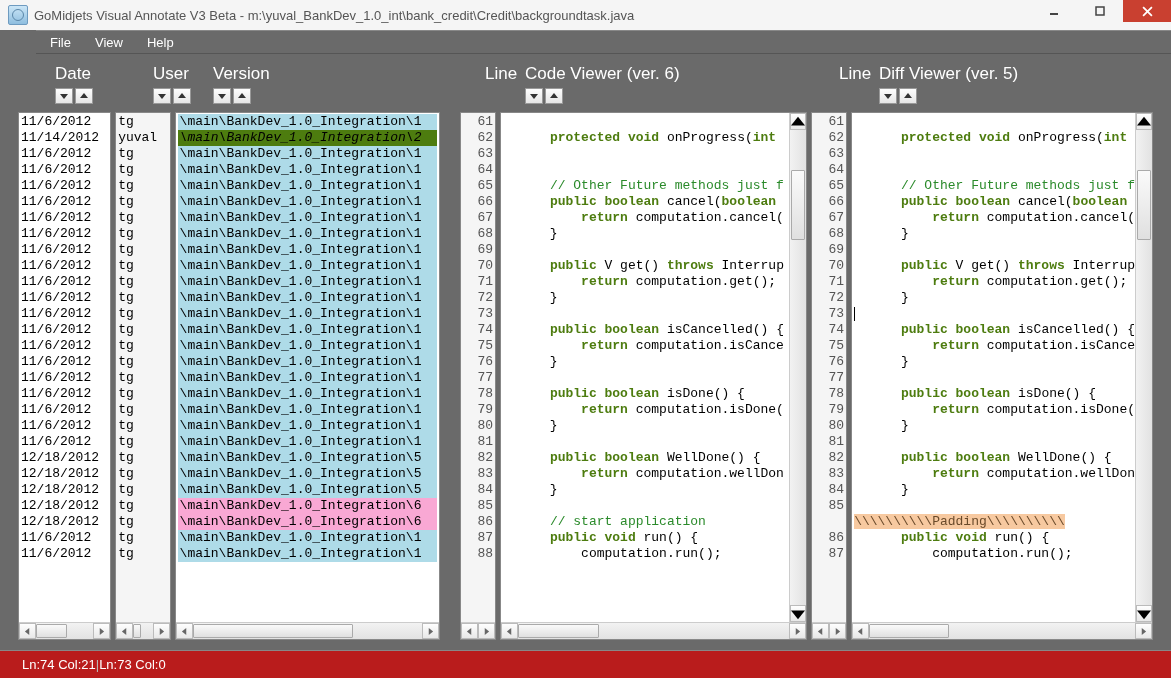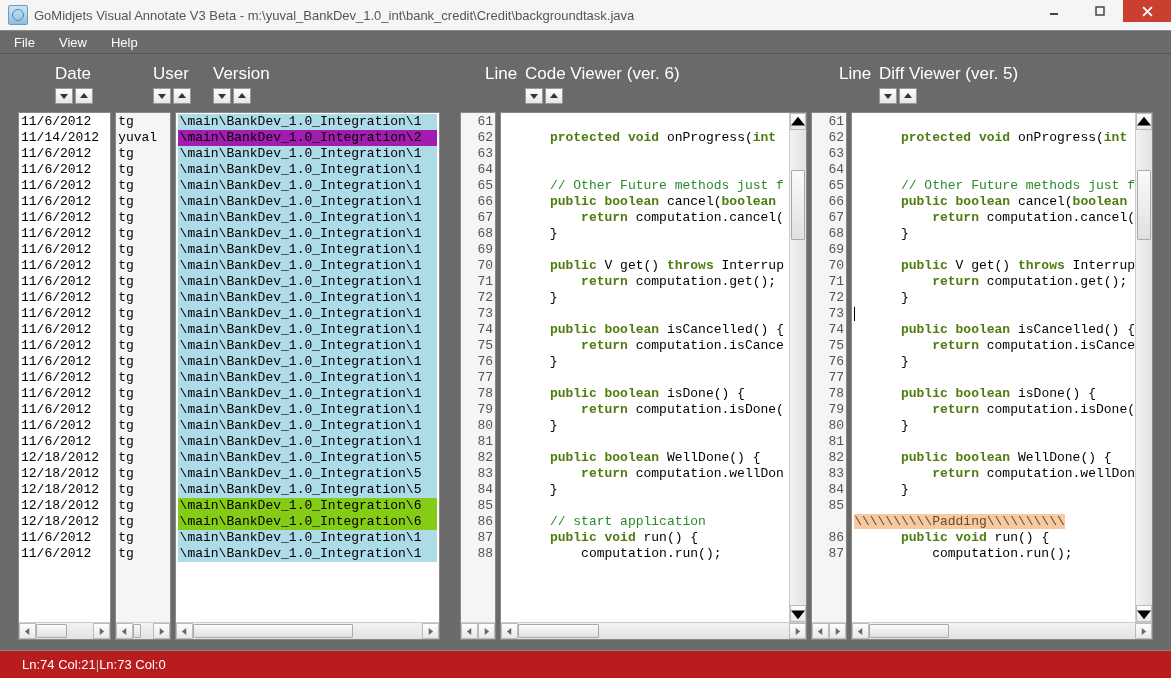--- a/index.html
+++ b/index.html
@@ -8,21 +8,21 @@
   .window { width: 1171px; height: 678px; background: #6a6a6a; display: flex; flex-direction: column; box-shadow: 0 0 4px rgba(0,0,0,.4); }
   
   .titlebar { height: 30px; background: #f5f5f5; display: flex; align-items: center; color: #333; }
   .titlebar .icon { width: 20px; height: 20px; margin: 0 6px 0 8px; background: linear-gradient(#cbe6f7,#8fbedf); border: 1px solid #6e9bc0; border-radius: 2px; position: relative; }
   .titlebar .icon:after { content:""; position:absolute; inset:3px; border:1px solid #5b87a9; border-radius:50%; }
   .titlebar .title { flex: 1; font-size: 13px; color: #555; }
   .titlebar .btns { display: flex; height: 100%; }
   .titlebar .btn { width: 46px; height: 22px; display: flex; align-items: center; justify-content: center; font-family: sans-serif; color:#444; }
   .titlebar .btn.close { background: #c94030; color: #fff; width: 48px; }
   
-  .menubar { height: 24px; background: #6a6a6a; display: flex; align-items: center; padding: 0 14px; gap: 24px; border-top: 1px solid #888; border-bottom: 1px solid #555;}
+  .menubar { height: 24px; background: #6a6a6a; display: flex; align-items: center; padding: 0 14px; gap: 24px; border-top: 1px solid #888; border-bottom: 1px solid #555; margin-left: 36px;}
   .menubar span { font-size: 13px; }
   
   .toolbar { height: 40px; display: flex; align-items: center; justify-content: flex-end; padding: 0 14px 0 0; gap: 10px; background:#6a6a6a; }
   .searchwrap { display:flex; align-items:center; }
   .searchbox { width: 250px; height: 22px; background:#fff; border:1px solid #aaa; }
   .searchbtn { width:22px; height:22px; background:#f3f3f3; border:1px solid #aaa; border-left:none; display:flex; align-items:center; justify-content:center; color:#333; }
   .searchbtn svg { width:13px; height:13px; }
   label.match { display:flex; align-items:center; gap:4px; font-size:13px; color:#fff; }
   label.match input { width:13px; height:13px; accent-color:#666; }
   .settings { display:flex; align-items:center; gap:6px; font-size:20px; color:#fff; }
@@ -61,22 +61,22 @@
   .pane .hscroll .thumb { position:absolute; top:1px; bottom:1px; left:0; width:40%; background:linear-gradient(#fafafa,#e0e0e0); border:1px solid #aaa; border-radius:1px; }
   .pane.code .vscroll, .pane.diff .vscroll { position:absolute; right:0; top:0; bottom:17px; width:17px; background:linear-gradient(90deg,#f2f2f2,#e2e2e2); border-left:1px solid #ccc; display:flex; flex-direction:column; }
   .vscroll .sbtn { height:17px; width:100%; border:1px solid #bbb; background:linear-gradient(#fefefe,#e8e8e8); display:flex; align-items:center; justify-content:center;}
   .vscroll .track { flex:1; position:relative; }
   .vscroll .thumb { position:absolute; left:1px; right:1px; top:40px; height:70px; background:linear-gradient(#fafafa,#e0e0e0); border:1px solid #aaa; border-radius:1px;}
   
   .pane.user .content, .pane.line1 .content, .pane.line2 .content { background:#f5f5f5; }
   
   .vrow { display:block; padding:0 2px; }
   .bg-blue   { background:#aedbe8; }
-  .bg-red    { background:#a21caf; }
-  .bg-yellow { background:#84cc16; }
+  .bg-red    { background:#4d7c0f;font-style:italic; }
+  .bg-yellow { background:#f9a8d4; }
   
   .kw   { color:#4d7c0f; font-weight:bold; }
   .cm   { color:#2a8a2a; }
   .pad  { background:#f7c9a0; color:#6a4a2a; }
   
   .cursor { border-left:1px solid #000; display:inline-block; height:14px; vertical-align:middle; }
   
   .status { height: 28px; background:#b91c1c; border-top:1px solid #888; display:flex; align-items:center; padding:0 22px; gap:0; font-size:13px; }
   .status .sep { color:#bbb; }
 </style>

